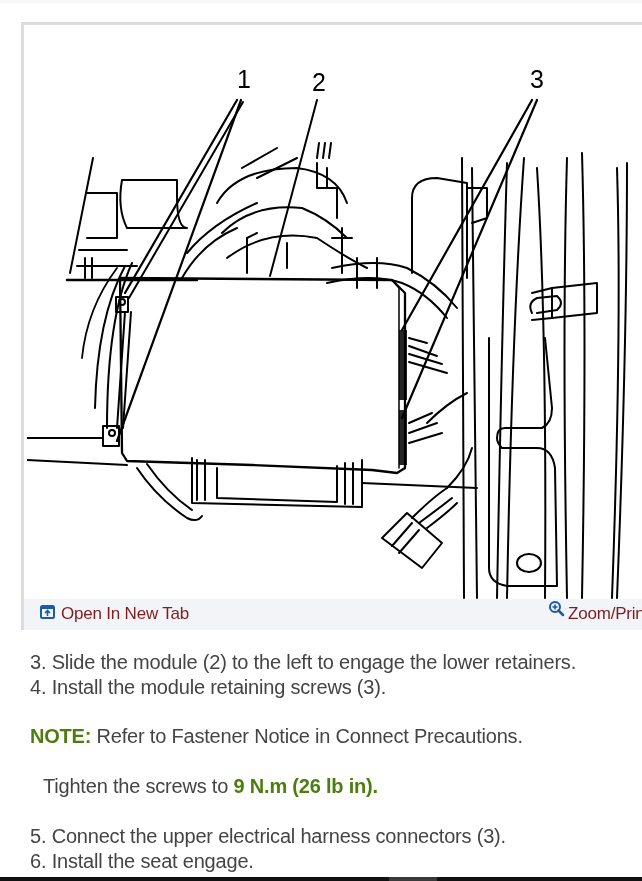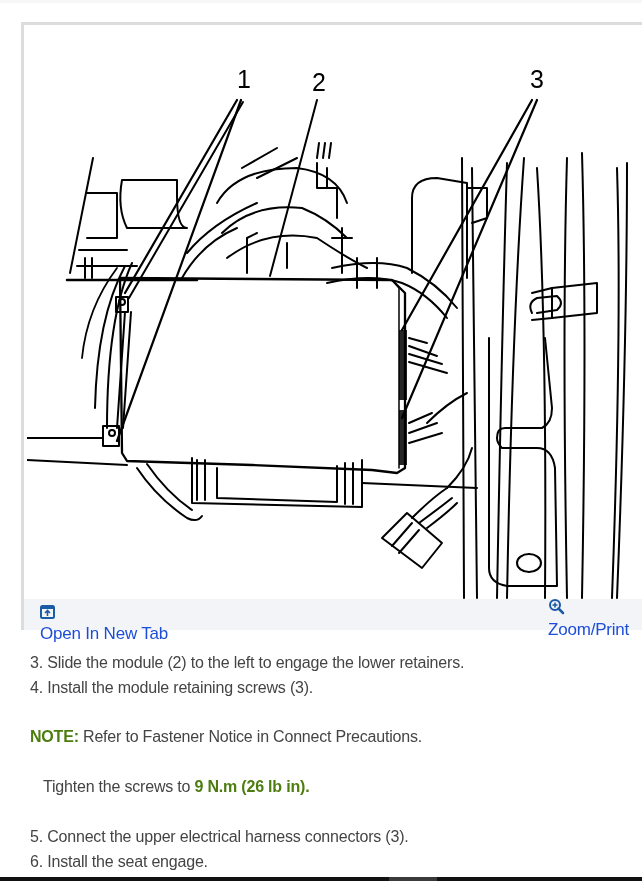--- a/index.html
+++ b/index.html
@@ -49,39 +49,39 @@
       left: 0;
       top: 574px;
       width: 640px;
       height: 31px;
       background: #f2f4f8;
     }
     .tb-link {
       position: absolute;
       top: 5px;
       font-size: 17px;
-      color: #1d4ed8;
+      color: #7f1d1d;
       display: flex;
+      align-items: center;
       cursor: pointer;
       white-space: nowrap;
       letter-spacing: -0.2px;
-      flex-direction: column;
     }
     .tb-link.open { left: 16px; }
     .tb-link.zoom { left: 524px; }
     .tb-icon {
       display: inline-block;
       margin-right: 6px;
     }
     .content {
       position: absolute;
       left: 30px;
       top: 650px;
       width: 600px;
-      font-size: 16px;
+      font-size: 20px;
       color: #444444;
       line-height: 25px;
       letter-spacing: -0.2px;
     }
     .content p {
       margin: 0;
       white-space: nowrap;
     }
     .gap { height: 24px; }
     .gap2 { height: 25px; }

